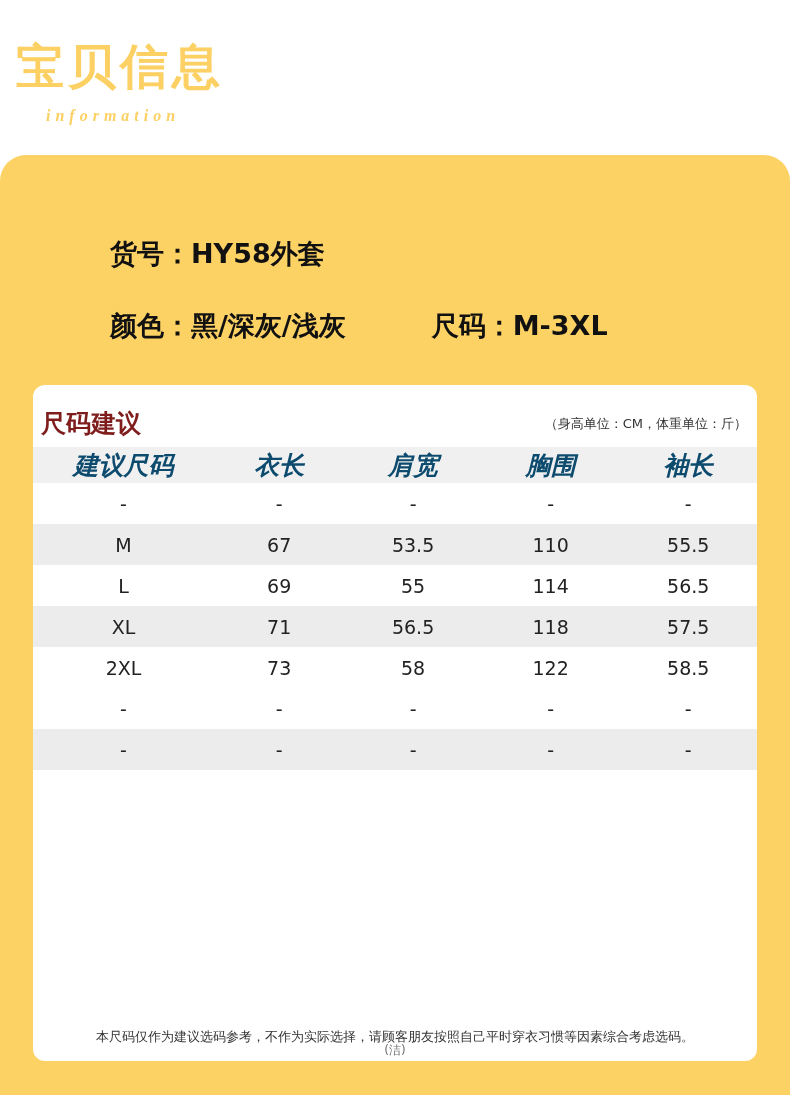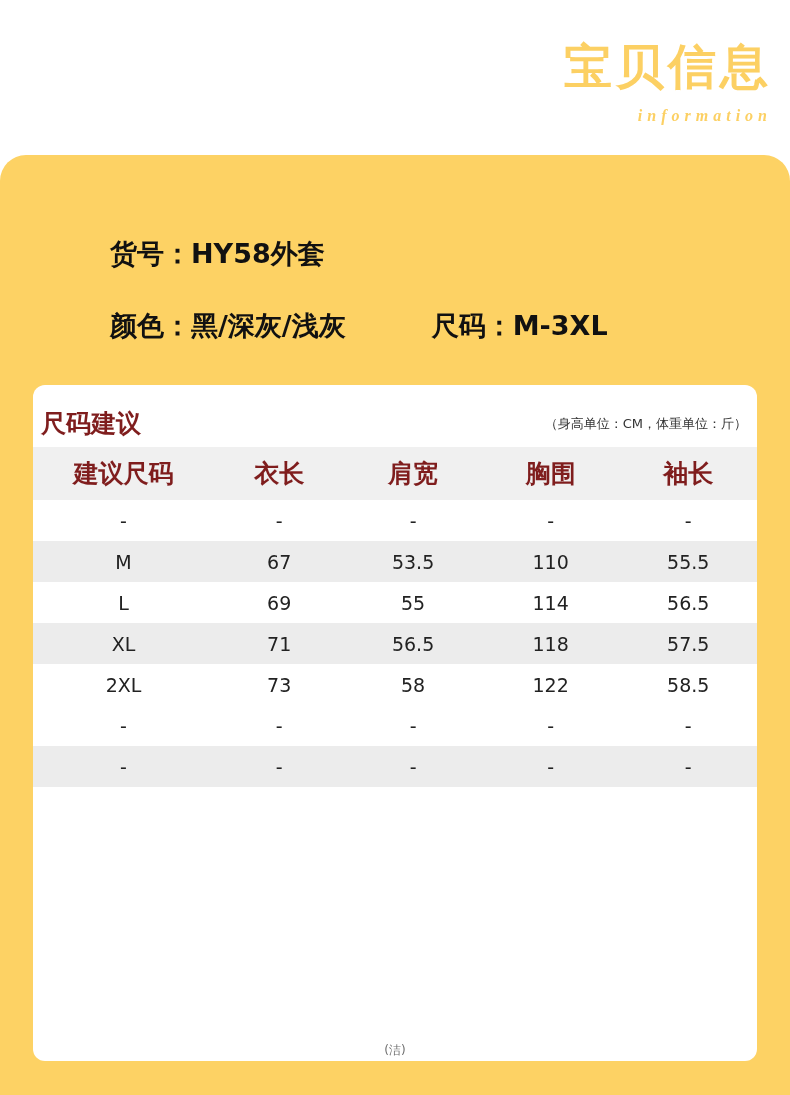--- a/index.html
+++ b/index.html
@@ -17,24 +17,24 @@
   .page {
     width: 790px;
     height: 1095px;
     position: relative;
     background: #ffffff;
   }
   
   .header {
     position: absolute;
     top: 0;
-    left: 4px;
+    left: 16px;
     width: 768px;
     height: 155px;
-    text-align: right;
+    text-align: left;
   }
   .header-title {
     margin: 0;
     padding-top: 38px;
     font-size: 48px;
     line-height: 56px;
     font-weight: bold;
     color: #fcd063;
     letter-spacing: 4px;
     font-family: "DejaVu Sans", "Liberation Sans", sans-serif;
@@ -125,24 +125,25 @@
   table.size-table td {
     text-align: center;
     font-size: 19px;
     color: #222222;
     font-family: "DejaVu Sans", "Liberation Sans", sans-serif;
     height: 41px;
     padding: 0;
   }
   table.size-table thead th {
     background: #f0f0f0;
-    color: #7f1d1d;
+    color: #0c4a6e;
     font-size: 25px;
     font-weight: bold;
-    height: 53px;
+    height: 36px;
+    font-style: italic;
   }
   table.size-table tbody tr.odd td {
     background: #ffffff;
   }
   table.size-table tbody tr.even td {
     background: #ececec;
   }
   .col-0 { width: 25%; }
   .col-1 { width: 18%; }
   .col-2 { width: 19%; }
@@ -272,20 +273,21 @@
             <td>-</td>
             <td>-</td>
             <td>-</td>
             <td>-</td>
             <td>-</td>
           </tr>
         </tbody>
       </table>
 
       <div class="footnotes">
+        <div class="fn-line1">本尺码仅作为建议选码参考，不作为实际选择，请顾客朋友按照自己平时穿衣习惯等因素综合考虑选码。</div>
       </div>
 
     </div>
 
     <div class="bottom-mark">(洁)</div>
 
   </div>
 </div>
 
 </body></html>

